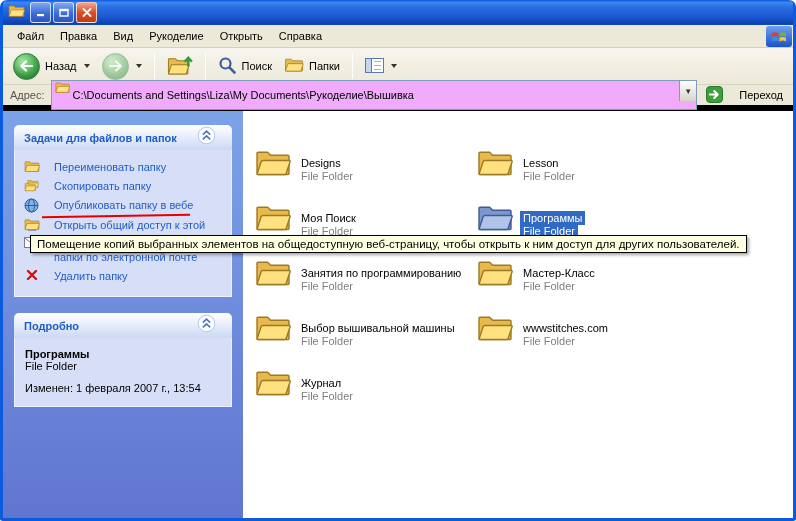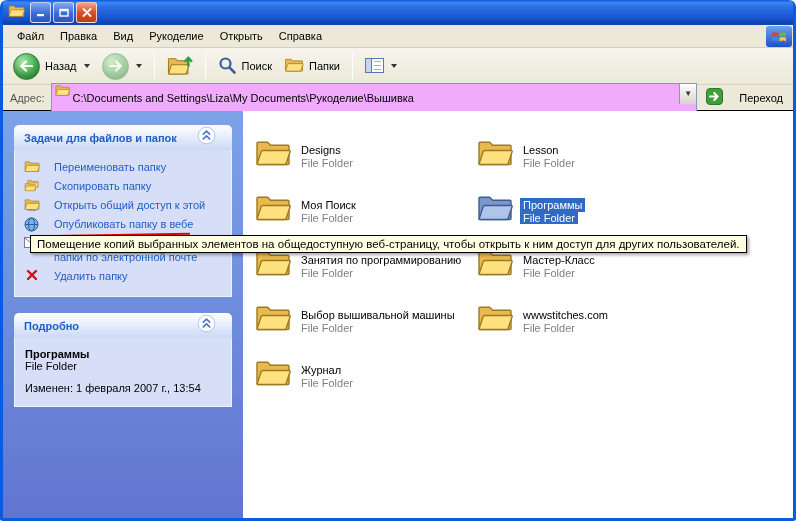--- a/index.html
+++ b/index.html
@@ -34,21 +34,21 @@
   .nav-circle { width: 27px; height: 27px; border-radius: 50%; display: flex; align-items: center; justify-content: center;
     background: radial-gradient(circle at 35% 30%, #A5E8A5, #46AC51 55%, #2E8F3C 95%);
     border: 1px solid #2F7A3A; box-shadow: inset 0 -3px 4px rgba(0,0,0,.18); }
   .nav-circle.disabled { opacity: .45; }
   .dd-arrow { width: 0; height: 0; border-left: 3px solid transparent; border-right: 3px solid transparent;
     border-top: 4px solid #333; margin-left: 2px; }
   .tb-sep { width: 1px; height: 26px; background: #CDC9B8; border-right: 1px solid #FFF; margin: 0 5px; }
 
   
   .addressbar { height: 26px; flex: 0 0 26px; display: flex; align-items: center; gap: 6px; padding: 0 7px;
-    background: #ECE9D8; border-bottom: 1px solid #000000; font-size: 11px; }
+    background: #ECE9D8; border-bottom: 6px solid #000000; font-size: 11px; }
   .addr-combo { flex: 1; height: 30px; border: 1px solid #7F9DB9; background: #f0abfc; display: flex; }
   .addr-icon { padding: 0 3px; display: flex; }
   .addr-input { flex: 1; border: none; outline: none; font-size: 11px; font-family: "Liberation Sans", sans-serif;
     height: 100%; padding: 0; background: transparent; }
   .addr-drop { width: 17px; height: 20px; background: linear-gradient(#FEFEFE,#D8D4CC); border-left: 1px solid #7F9DB9;
     display: flex; align-items: center; justify-content: center; font-size: 8px; color: #333; cursor: pointer; }
   .go-btn { display: flex; align-items: center; gap: 16px; cursor: pointer; padding: 1px 3px; }
 
   
   .body { flex: 1; display: flex; min-height: 0; }
@@ -67,21 +67,21 @@
     font-size: 11px; line-height: 13px; position: relative; cursor: pointer; }
   .task-icon { width: 17px; flex: 0 0 17px; display: flex; justify-content: center; margin-top: -1px; }
   .red-underline { position: absolute; left: 25px; width: 148px; bottom: -1px; height: 2px;
     background: #E80000; transform: rotate(-1deg); }
   .details-body { padding: 10px 10px 12px 10px; font-size: 11px; color: #000; }
   .details-name { font-weight: bold; }
   .details-modified { margin-top: 10px; }
 
   
   .file-grid { display: grid; grid-template-columns: 222px 222px; grid-auto-rows: 55px; padding: 16px 0 0 12px; }
-  .file-item { display: flex; align-items: center; gap: 7px; cursor: pointer; }
+  .file-item { display: flex; align-items: flex-end; gap: 7px; cursor: pointer; }
   .ftext { display: flex; flex-direction: column; padding-top: 2px; }
   .fname { font-size: 11px; color: #000; padding: 1px 3px; width: fit-content; }
   .ftype { font-size: 11px; color: #808080; padding: 0 3px; width: fit-content; }
   .ftext.sel .fname, .ftext.sel .ftype { background: #316AC5; color: #fff; }
 
   
   .tooltip { position: absolute; left: 27px; top: 235px; z-index: 40; background: #FFFFE1;
     border: 1px solid #000; padding: 2px 6px; font-size: 11.5px; color: #000; white-space: nowrap;
     box-shadow: 2px 2px 3px rgba(0,0,0,.35); }
 </style>
@@ -243,38 +243,38 @@
                   <g transform="translate(0,8) scale(0.85)">
                     <path d="M2 8 V5.2 Q2 4.2 3 4.2 L12.6 4.2 L15.6 7.2 L33 7.2 Q34 7.2 34 8.2 V25.5 Q34 26.5 33 26.5 L3 26.5 Q2 26.5 2 25.5 Z" fill="#E9B94D" stroke="#9C7A23" stroke-width="1.4"></path>
                     <path d="M2.3 25.4 L6.2 13.6 Q6.6 12.5 7.8 12.5 L34.2 12.5 Q35.5 12.5 35.1 13.7 L31.1 25.4 Q30.7 26.5 29.5 26.5 L3.3 26.5 Q2 26.5 2.3 25.4 Z" fill="#FFE27F" stroke="#9C7A23" stroke-width="1.4"></path>
                   </g>
                 </svg>
               </span>
               <span class="task-label">Скопировать папку</span>
             </div>
             <div class="task-item">
               <span class="task-icon">
+                <svg width="15" height="15" viewBox="0 0 15 15">
+                  <circle cx="7.5" cy="7.5" r="6.5" fill="#7FB2E5" stroke="#2A5E9E"></circle>
+                  <ellipse cx="7.5" cy="7.5" rx="3" ry="6.5" fill="none" stroke="#2A5E9E"></ellipse>
+                  <line x1="1" y1="7.5" x2="14" y2="7.5" stroke="#2A5E9E"></line>
+                </svg>
+              </span>
+              <span class="task-label">Опубликовать папку в вебе</span>
+              <div class="red-underline"></div>
+            </div>
+            <div class="task-item">
+              <span class="task-icon">
                 <svg width="16" height="13" viewBox="0 0 36 30">
                   <path d="M2 8 V5.2 Q2 4.2 3 4.2 L12.6 4.2 L15.6 7.2 L33 7.2 Q34 7.2 34 8.2 V25.5 Q34 26.5 33 26.5 L3 26.5 Q2 26.5 2 25.5 Z" fill="#E9B94D" stroke="#9C7A23" stroke-width="1.4"></path>
                   <path d="M2.3 25.4 L6.2 13.6 Q6.6 12.5 7.8 12.5 L34.2 12.5 Q35.5 12.5 35.1 13.7 L31.1 25.4 Q30.7 26.5 29.5 26.5 L3.3 26.5 Q2 26.5 2.3 25.4 Z" fill="#FFE27F" stroke="#9C7A23" stroke-width="1.4"></path>
                   <path d="M8 29.4 h20" stroke="#8898B8" stroke-width="3"></path>
                 </svg>
               </span>
               <span class="task-label">Открыть общий доступ к этой</span>
-            </div>
-            <div class="task-item">
-              <span class="task-icon">
-                <svg width="15" height="15" viewBox="0 0 15 15">
-                  <circle cx="7.5" cy="7.5" r="6.5" fill="#7FB2E5" stroke="#2A5E9E"></circle>
-                  <ellipse cx="7.5" cy="7.5" rx="3" ry="6.5" fill="none" stroke="#2A5E9E"></ellipse>
-                  <line x1="1" y1="7.5" x2="14" y2="7.5" stroke="#2A5E9E"></line>
-                </svg>
-              </span>
-              <span class="task-label">Опубликовать папку в вебе</span>
-              <div class="red-underline"></div>
             </div>
             <div class="task-item">
               <span class="task-icon">
                 <svg width="15" height="11" viewBox="0 0 15 11">
                   <rect x="0.5" y="0.5" width="14" height="10" fill="#FFFFFF" stroke="#7A7A9A"></rect>
                   <path d="M0.5 0.8 L7.5 6.2 L14.5 0.8" fill="none" stroke="#7A7A9A"></path>
                 </svg>
               </span>
               <span class="task-label">Отправить содержимое этой папки по электронной почте</span>
             </div>

